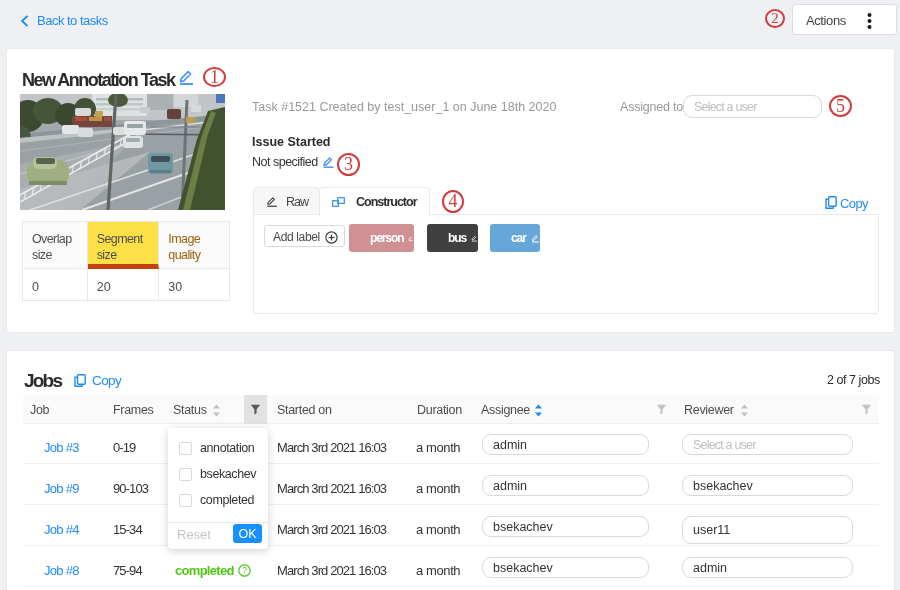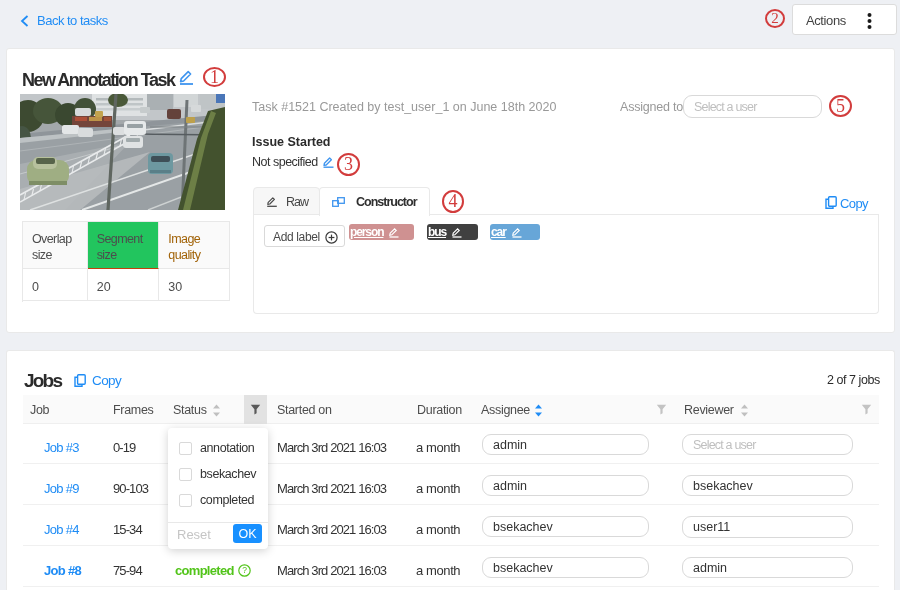--- a/index.html
+++ b/index.html
@@ -6,21 +6,21 @@
   html,body { width:900px; height:590px; overflow:hidden; }
   body { background:#eef0f4; font-family:"Liberation Sans", sans-serif; font-size:13px; color:#333; position:relative; }
   .abs { position:absolute; }
   .card { position:absolute; background:#fff; border:1px solid #e9e9e9; border-radius:3px; }
   .circ { position:absolute; border:2px solid #d23c3c; border-radius:50%; color:#d23c3c; display:flex; align-items:center; justify-content:center; font-family:"Liberation Serif", serif; font-size:18px; }
   .inp { position:absolute; background:#fff; border:1px solid #d9d9d9; border-radius:9px; font-size:12.5px; color:#333; display:flex; align-items:center; padding-left:10px; }
   .ph { color:#bfbfbf; letter-spacing:-0.8px; }
   .th { position:absolute; font-size:12.5px; color:#4d4d4d; letter-spacing:-0.3px; }
   .td { position:absolute; font-size:13px; color:#333; letter-spacing:-0.9px; }
   .lnk { position:absolute; font-size:13px; color:#1f8cf5; letter-spacing:-0.7px; }
-  .chip { position:absolute; height:16px; border-radius:3px; color:#fff; font-size:12px; font-weight:600; letter-spacing:-1.1px; display:flex; align-items:center; justify-content:flex-start; padding-left:1px; gap:5px;text-decoration:underline; }
+  .chip { position:absolute; height:28px; border-radius:3px; color:#fff; font-size:12px; font-weight:600; letter-spacing:-1.1px; display:flex; align-items:center; justify-content:flex-start; padding-left:21px; gap:5px; }
 </style>
 </head>
 <body>
 
 <div class="abs" style="left:20px; top:13px; color:#1f8cf5; font-size:13px; letter-spacing:-0.5px;">
   <svg width="9" height="12" viewBox="0 0 9 12" style="vertical-align:-1.5px; margin-right:8px;">
       <path d="M7.5 1 L2 6 L7.5 11" fill="none" stroke="#1f8cf5" stroke-width="1.8"></path>
     </svg>Back to tasks
 </div>
 
@@ -119,21 +119,21 @@
   <polygon points="191,17 181,44 163,116 170,116 188,40 196,19" fill="#6d7f46"></polygon>
   <rect x="196" y="0" width="9" height="9" fill="#4a76b8"></rect>
   <rect x="147" y="15" width="14" height="10" rx="2" fill="#64423b"></rect>
   <rect x="171" y="11" width="10" height="7" rx="1" fill="#d6d9da"></rect>
   <rect x="166" y="23" width="9" height="6" rx="1" fill="#bda04c"></rect>
 </svg>
 
 <div class="abs" style="left:22px; top:221px; width:208px; height:81px; border-top:1px solid #e8e8e8; border-left:1px solid #e8e8e8;">
   <div style="display:flex; width:100%; height:47px;">
     <div style="width:65px; border-right:1px solid #e8e8e8; border-bottom:1px solid #e8e8e8; background:#fafafa; font-size:12.5px; color:#4d4d4d; letter-spacing:-0.6px; padding:9px 0 0 9px; line-height:16px;">Overlap size</div>
-    <div style="width:72px; border-right:1px solid #e8e8e8; border-bottom:1px solid #c2410c; background:#22c55e; font-size:12.5px; color:#4d4d4d; letter-spacing:-0.6px; padding:9px 0 0 9px; line-height:16px;">Segment size</div>
+    <div style="width:72px; border-right:1px solid #e8e8e8; border-bottom:5px solid #c2410c; background:#fde047; font-size:12.5px; color:#4d4d4d; letter-spacing:-0.6px; padding:9px 0 0 9px; line-height:16px;">Segment size</div>
     <div style="width:71px; border-right:1px solid #e8e8e8; border-bottom:1px solid #e8e8e8; background:#fafafa; font-size:12.5px; color:#a16207; letter-spacing:-0.6px; padding:9px 0 0 9px; line-height:16px;">Image quality</div>
   </div>
   <div style="display:flex; width:100%; height:32px;">
     <div style="width:65px; border-right:1px solid #e8e8e8; border-bottom:1px solid #e8e8e8; font-size:12.5px; color:#4d4d4d; padding:11px 0 0 9px;">0</div>
     <div style="width:72px; border-right:1px solid #e8e8e8; border-bottom:1px solid #e8e8e8; font-size:12.5px; color:#4d4d4d; padding:11px 0 16px 9px;">20</div>
     <div style="width:71px; border-right:1px solid #e8e8e8; border-bottom:1px solid #e8e8e8; font-size:12.5px; color:#4d4d4d; padding:11px 0 0 9px;">30</div>
   </div>
 </div>
 
 <div class="abs" style="left:252px; top:100px; font-size:12.5px; color:#999;">Task #1521 Created by test_user_1 on June 18th 2020</div>
@@ -258,23 +258,23 @@
 <span class="td" style="left:277px; top:481px;">March 3rd 2021 16:03</span>
 <span class="td" style="left:416px; top:481px; letter-spacing:-0.4px;">a month</span>
 <div class="inp" style="left:482px; top:475px; width:167px; height:21px;">admin</div>
 <div class="inp" style="left:682px; top:475px; width:171px; height:21px;">bsekachev</div>
 
 <span class="lnk" style="left:44px; top:522px;">Job #4</span>
 <span class="td" style="left:113px; top:522px;">15-34</span>
 <span class="td" style="left:277px; top:522px;">March 3rd 2021 16:03</span>
 <span class="td" style="left:416px; top:522px; letter-spacing:-0.4px;">a month</span>
 <div class="inp" style="left:482px; top:516px; width:167px; height:21px;">bsekachev</div>
-<div class="inp" style="left:682px; top:516px; width:171px; height:22px;">user11</div>
-
-<span class="lnk" style="left:44px; top:563px;font-weight:bold;">Job #8</span>
+<div class="inp" style="left:682px; top:516px; width:171px; height:28px;">user11</div>
+
+<span class="lnk" style="left:44px; top:563px;">Job #8</span>
 <span class="td" style="left:113px; top:563px;">75-94</span>
 <span class="abs" style="left:175px; top:563px; font-size:13px; font-weight:600; color:#52c41a; letter-spacing:-0.7px;">completed</span>
 <svg class="abs" style="left:238px; top:564px;" width="13" height="13" viewBox="0 0 13 13">
   <circle cx="6.5" cy="6.5" r="5.7" fill="none" stroke="#52c41a" stroke-width="1.2"></circle>
   <text x="6.5" y="9.3" text-anchor="middle" font-size="8.5" fill="#52c41a" font-family="Liberation Sans">?</text>
 </svg>
 <span class="td" style="left:277px; top:563px;">March 3rd 2021 16:03</span>
 <span class="td" style="left:416px; top:563px; letter-spacing:-0.4px;">a month</span>
 <div class="inp" style="left:482px; top:557px; width:167px; height:21px;">bsekachev</div>
 <div class="inp" style="left:682px; top:557px; width:171px; height:21px;">admin</div>

